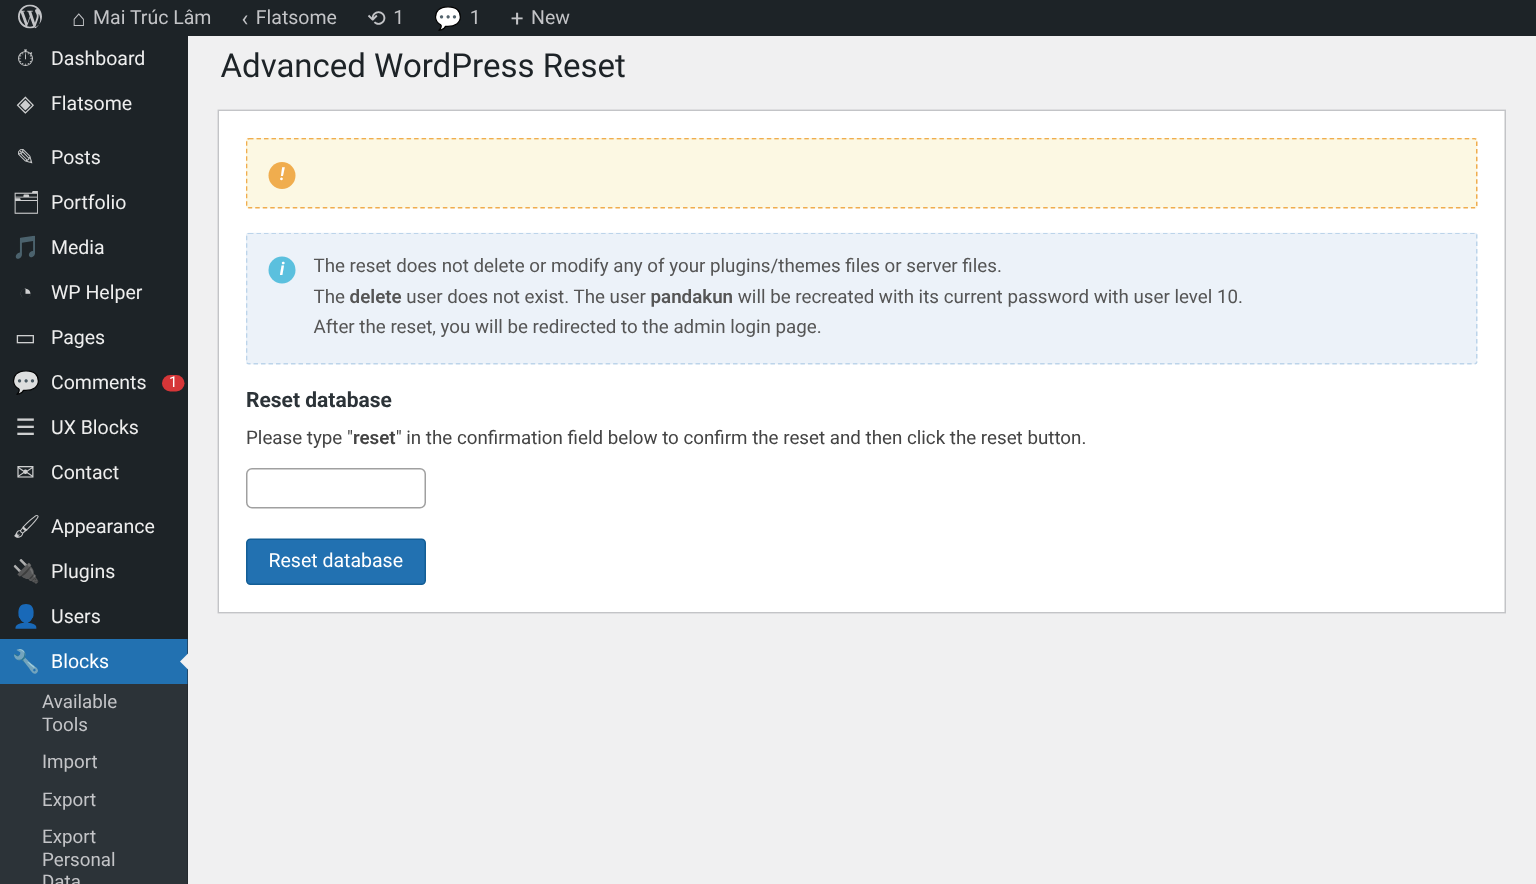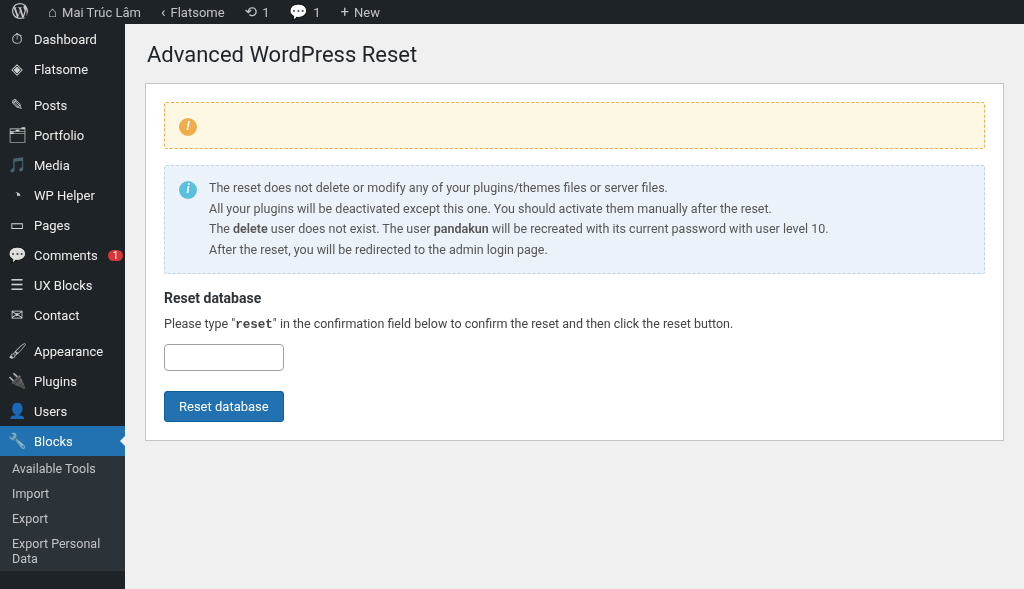--- a/index.html
+++ b/index.html
@@ -14,42 +14,42 @@
 
 .wrap { display: flex; height: calc(589px - 24px); }
 
 
 .sidebar { width: 125px; background: #1d2327; color: #fff; font-size: 13px; overflow-y: auto; }
 .menu-item { display: flex; align-items: center; gap: 8px; padding: 6px 8px; color: #eee; cursor: pointer; position: relative; }
 .menu-item.current { background: #2271b1; color: #fff; }
 .menu-item .micon { width: 18px; text-align: center; font-size: 15px; opacity: .85; }
 .menu-item.current::after { content: ""; position: absolute; right: -1px; top: 50%; transform: translateY(-50%); border: 6px solid transparent; border-right-color: #f0f0f1; }
 .submenu { background: #2c3338; }
-.submenu .sub-item { padding: 5px 12px; font-size: 12.5px; color: #c3c4c7; cursor: pointer; }
+.submenu .sub-item { padding: 5px 28px; font-size: 12.5px; color: #c3c4c7; cursor: pointer; }
 .badge-red { background: #d63638; color: #fff; border-radius: 8px; font-size: 10px; padding: 0px 5px; margin-left: 2px; }
 
 
-.main { flex: 1; padding: 10px 20px 20px 20px; overflow-y: auto; }
+.main { flex: 1; padding: 0 20px 20px 20px; overflow-y: auto; }
 .page-title { font-size: 22px; font-weight: 400; color: #1d2327; margin: 8px 0 16px 2px; }
 
 .panel { background: #fff; border: 1px solid #c3c4c7; padding: 18px; }
 
 .notice { border: 1px dashed; border-radius: 2px; padding: 12px 14px; display: flex; gap: 12px; font-size: 12.5px; line-height: 1.65; margin-bottom: 16px; }
 .notice.warn { background: #fcf8e3; border-color: #f0ad4e; color: #555; }
 .notice.info { background: #ecf2f9; border-color: #bcd4ea; color: #555; }
 .notice .nicon { width: 18px; height: 18px; border-radius: 50%; flex-shrink: 0; margin-top: 3px; display: flex; align-items: center; justify-content: center; font-size: 12px; color: #fff; font-weight: bold; font-style: italic; }
 .notice.warn .nicon { background: #f0ad4e; }
 .notice.info .nicon { background: #5bc0de; }
 .notice .ntitle { color: #c9302c; font-weight: 700; }
 .notice p { margin: 0; }
 .notice strong { font-weight: 600; }
 
 .section-title { font-size: 14px; font-weight: 700; color: #2c3338; margin: 8px 0 10px 0; }
 .help-text { font-size: 12.5px; color: #444; margin-bottom: 12px; }
-.help-text strong { font-weight: 600; font-family: Liberation Mono, monospace; }
+.help-text strong { font-weight: 600; }
 
 input.text-field { border: 1px solid #a0a0a0; border-radius: 4px; padding: 5px 8px; width: 120px; font-size: 13px; }
 
 .btn-primary { background: #2271b1; color: #fff; border: 1px solid #135e96; border-radius: 3px; padding: 7px 14px; font-size: 13px; cursor: pointer; margin-top: 20px; }
 </style>
 </head>
 <body>
 
 <div class="adminbar">
   <div class="ab-item">
@@ -159,21 +159,20 @@
     <div class="panel">
 
       <div class="notice warn">
         <div class="nicon">!</div>
       </div>
 
       <div class="notice info">
         <div class="nicon">i</div>
         <div>
           <p>The reset does not delete or modify any of your plugins/themes files or server files.</p>
-          <p>All your plugins will be deactivated except this one. You should activate them manually after the reset.</p>
           <p><span>The </span><strong>delete</strong><span> user does not exist. The user </span><strong>pandakun</strong><span> will be recreated with its current password with user level 10.</span></p>
           <p>After the reset, you will be redirected to the admin login page.</p>
         </div>
       </div>
 
       <h2 class="section-title">Reset database</h2>
       <p class="help-text"><span>Please type "</span><strong>reset</strong><span>" in the confirmation field below to confirm the reset and then click the reset button.</span></p>
 
       <input type="text" class="text-field" style="">
 

